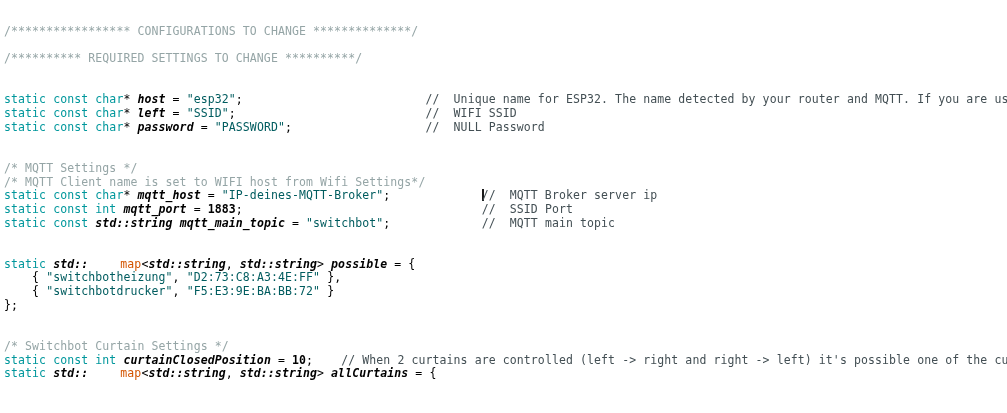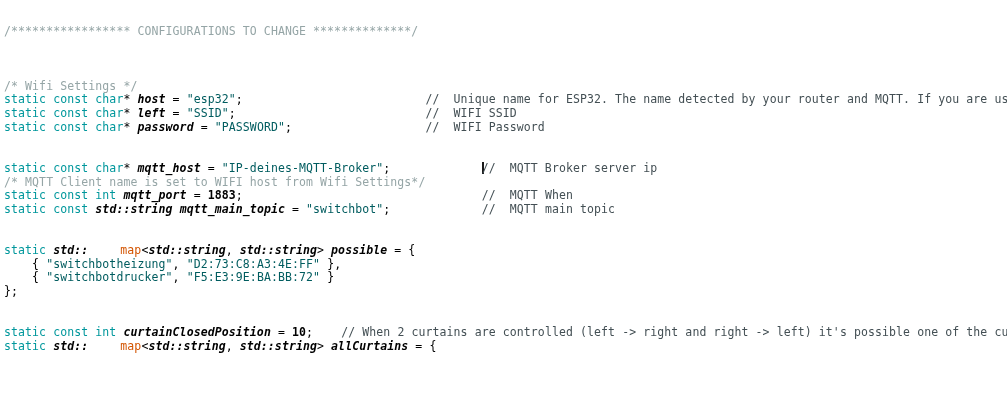--- a/index.html
+++ b/index.html
@@ -42,35 +42,37 @@
     vertical-align: -2px;
     margin-right: -2px;
   }
 </style>
 </head>
 <body>
 
 <div class="editor" id="editor">
     <div class="code-line"><span class="tok-c2">/***************** CONFIGURATIONS TO CHANGE **************/</span></div>
     <div class="code-line"></div>
+    <div class="code-line"><span class="tok-c2">/********** REQUIRED SETTINGS TO CHANGE **********/</span></div>
     <div class="code-line"></div>
     <div class="code-line"></div>
-    <div class="code-line"><span class="tok-c2">/* Wifi Settings */</span></div>
     <div class="code-line"><span class="tok-kw">static const char</span><span class="tok-pl">* </span><span class="tok-id">host</span><span class="tok-pl"> = </span><span class="tok-str">"esp32"</span><span class="tok-pl">;</span><span class="tok-pl">                          </span><span class="tok-c1">//  Unique name for ESP32. The name detected by your router and MQTT. If you are usi</span></div>
     <div class="code-line"><span class="tok-kw">static const char</span><span class="tok-pl">* </span><span class="tok-id">left</span><span class="tok-pl"> = </span><span class="tok-str">"SSID"</span><span class="tok-pl">;</span><span class="tok-pl">                           </span><span class="tok-c1">//  WIFI SSID</span></div>
-    <div class="code-line"><span class="tok-kw">static const char</span><span class="tok-pl">* </span><span class="tok-id">password</span><span class="tok-pl"> = </span><span class="tok-str">"PASSWORD"</span><span class="tok-pl">;</span><span class="tok-pl">                   </span><span class="tok-c1">//  WIFI Password</span></div>
+    <div class="code-line"><span class="tok-kw">static const char</span><span class="tok-pl">* </span><span class="tok-id">password</span><span class="tok-pl"> = </span><span class="tok-str">"PASSWORD"</span><span class="tok-pl">;</span><span class="tok-pl">                   </span><span class="tok-c1">//  NULL Password</span></div>
     <div class="code-line"></div>
     <div class="code-line"></div>
+    <div class="code-line"><span class="tok-c2">/* MQTT Settings */</span></div>
+    <div class="code-line"><span class="tok-c2">/* MQTT Client name is set to WIFI host from Wifi Settings*/</span></div>
     <div class="code-line"><span class="tok-kw">static const char</span><span class="tok-pl">* </span><span class="tok-id">mqtt_host</span><span class="tok-pl"> = </span><span class="tok-str">"IP-deines-MQTT-Broker"</span><span class="tok-pl">;</span><span class="tok-pl">             </span><span class="caret"></span><span class="tok-c1">//  MQTT Broker server ip</span></div>
-    <div class="code-line"><span class="tok-c2">/* MQTT Client name is set to WIFI host from Wifi Settings*/</span></div>
-    <div class="code-line"><span class="tok-kw">static const int</span><span class="tok-pl"> </span><span class="tok-id">mqtt_port</span><span class="tok-pl"> = </span><span class="tok-num">1883</span><span class="tok-pl">;</span><span class="tok-pl">                                  </span><span class="tok-c1">//  MQTT When</span></div>
+    <div class="code-line"><span class="tok-kw">static const int</span><span class="tok-pl"> </span><span class="tok-id">mqtt_port</span><span class="tok-pl"> = </span><span class="tok-num">1883</span><span class="tok-pl">;</span><span class="tok-pl">                                  </span><span class="tok-c1">//  SSID Port</span></div>
     <div class="code-line"><span class="tok-kw">static const</span><span class="tok-pl"> </span><span class="tok-id">std::string</span><span class="tok-pl"> </span><span class="tok-id">mqtt_main_topic</span><span class="tok-pl"> = </span><span class="tok-str">"switchbot"</span><span class="tok-pl">;</span><span class="tok-pl">             </span><span class="tok-c1">//  MQTT main topic</span></div>
     <div class="code-line"></div>
     <div class="code-line"></div>
     <div class="code-line"><span class="tok-kw">static</span><span class="tok-pl"> </span><span class="tok-id">std::</span><span class="tok-fn">map</span><span class="tok-pl">&lt;</span><span class="tok-id">std::string</span><span class="tok-pl">, </span><span class="tok-id">std::string</span><span class="tok-pl">&gt; </span><span class="tok-id">possible</span><span class="tok-pl"> = {</span></div>
     <div class="code-line"><span class="tok-pl">    { </span><span class="tok-str">"switchbotheizung"</span><span class="tok-pl">, </span><span class="tok-str">"D2:73:C8:A3:4E:FF"</span><span class="tok-pl"> },</span></div>
     <div class="code-line"><span class="tok-pl">    { </span><span class="tok-str">"switchbotdrucker"</span><span class="tok-pl">, </span><span class="tok-str">"F5:E3:9E:BA:BB:72"</span><span class="tok-pl"> }</span></div>
     <div class="code-line"><span class="tok-pl">};</span></div>
     <div class="code-line"></div>
     <div class="code-line"></div>
+    <div class="code-line"><span class="tok-c2">/* Switchbot Curtain Settings */</span></div>
     <div class="code-line"><span class="tok-kw">static const int</span><span class="tok-pl"> </span><span class="tok-id">curtainClosedPosition</span><span class="tok-pl"> = </span><span class="tok-num">10</span><span class="tok-pl">;</span><span class="tok-pl">    </span><span class="tok-c1">// When 2 curtains are controlled (left -&gt; right and right -&gt; left) it's possible one of the cu</span></div>
     <div class="code-line"><span class="tok-kw">static</span><span class="tok-pl"> </span><span class="tok-id">std::</span><span class="tok-fn">map</span><span class="tok-pl">&lt;</span><span class="tok-id">std::string</span><span class="tok-pl">, </span><span class="tok-id">std::string</span><span class="tok-pl">&gt; </span><span class="tok-id">allCurtains</span><span class="tok-pl"> = {</span></div>
   </div>
 
 </body></html>

